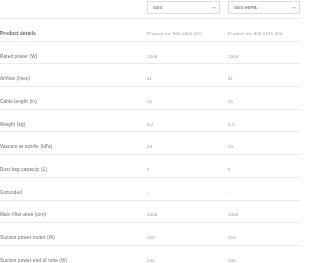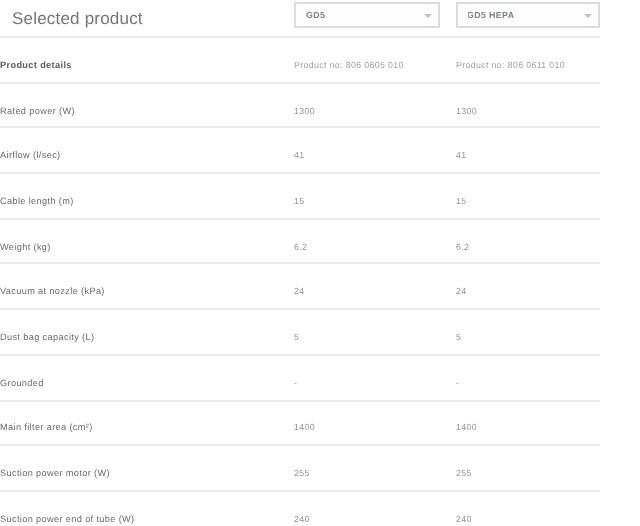--- a/index.html
+++ b/index.html
@@ -101,21 +101,20 @@
     color: #8e949b;
     letter-spacing: .18px;
     white-space: nowrap;
   }
   .cell-value.head { color: #9aa0a7; }
 </style>
 </head>
 <body>
 
 <div class="header">
-  <div class="page-title">Selected product</div>
   <div class="selects">
     <div class="select">
       <span class="select-value">GD5</span>
       <span class="select-arrow"></span>
     </div>
     <div class="select">
       <span class="select-value">GD5 HEPA</span>
       <span class="select-arrow"></span>
     </div>
   </div>

